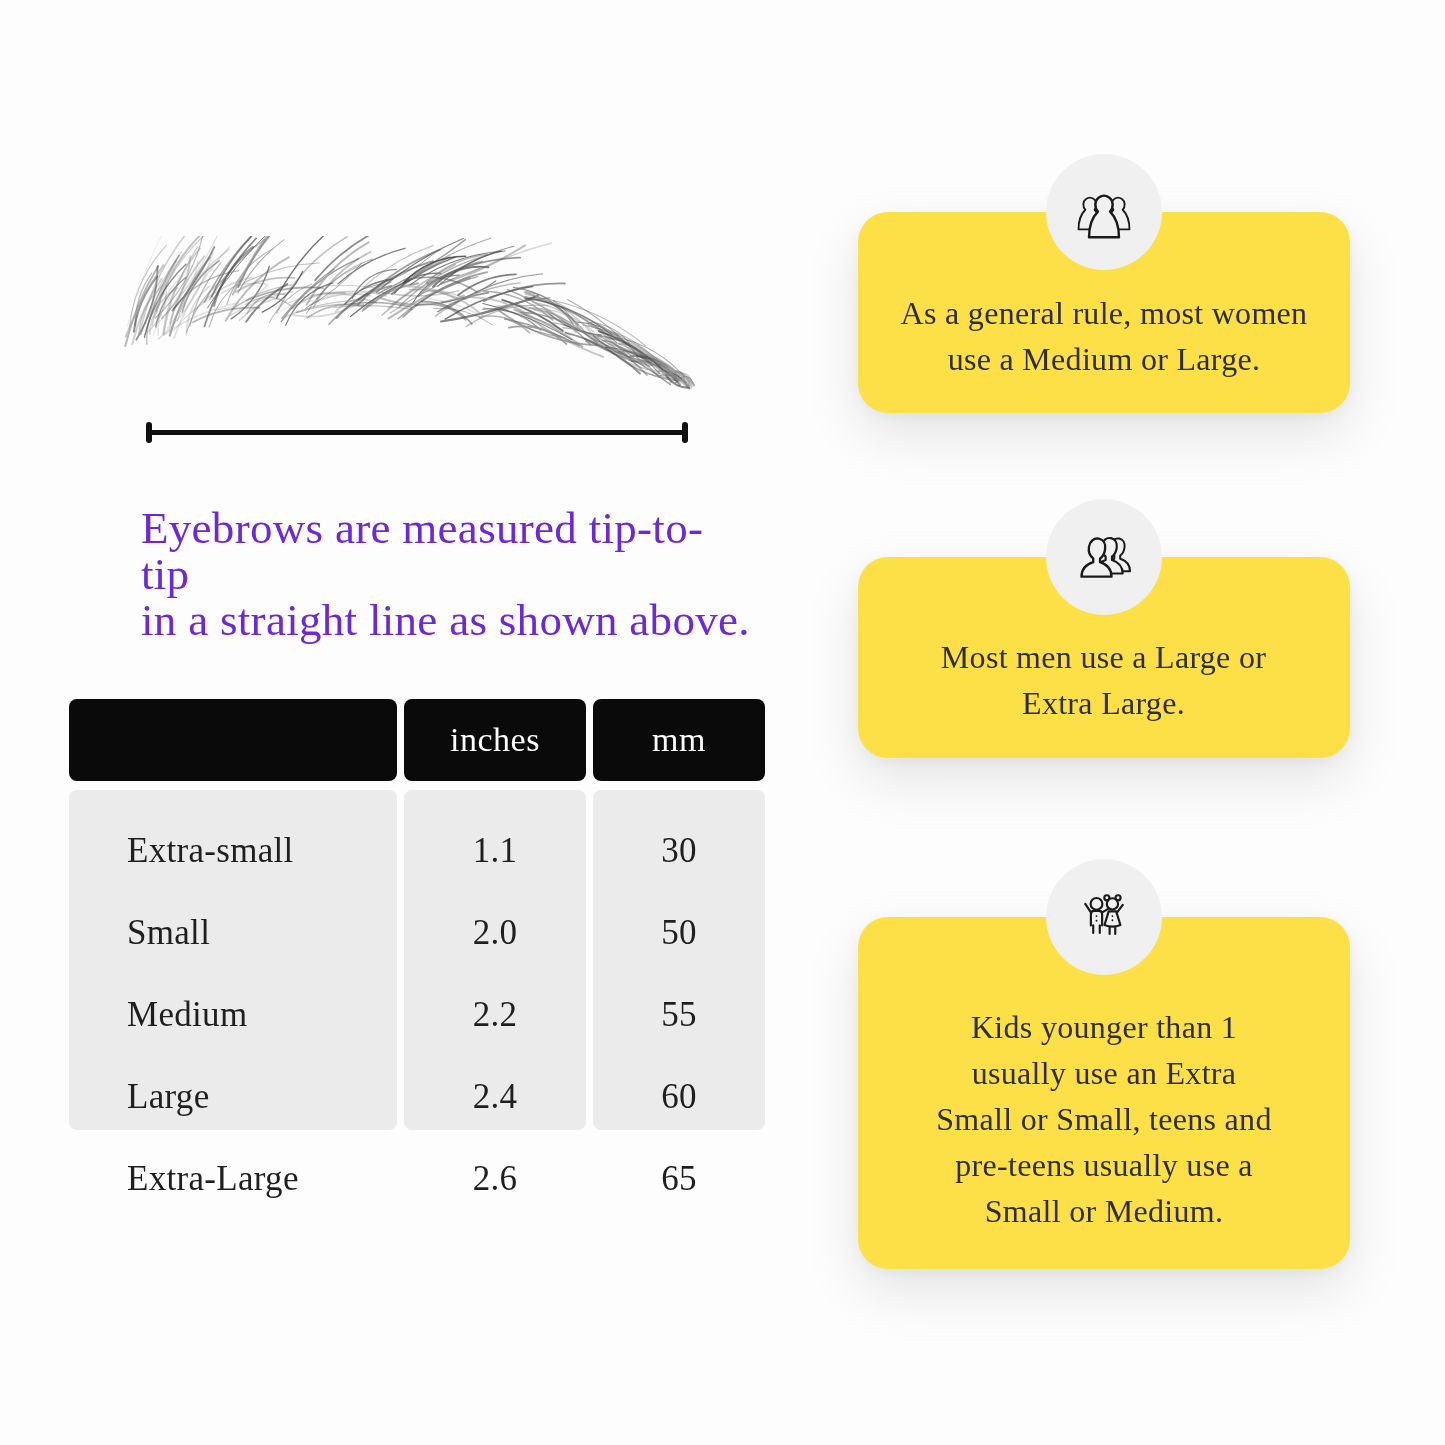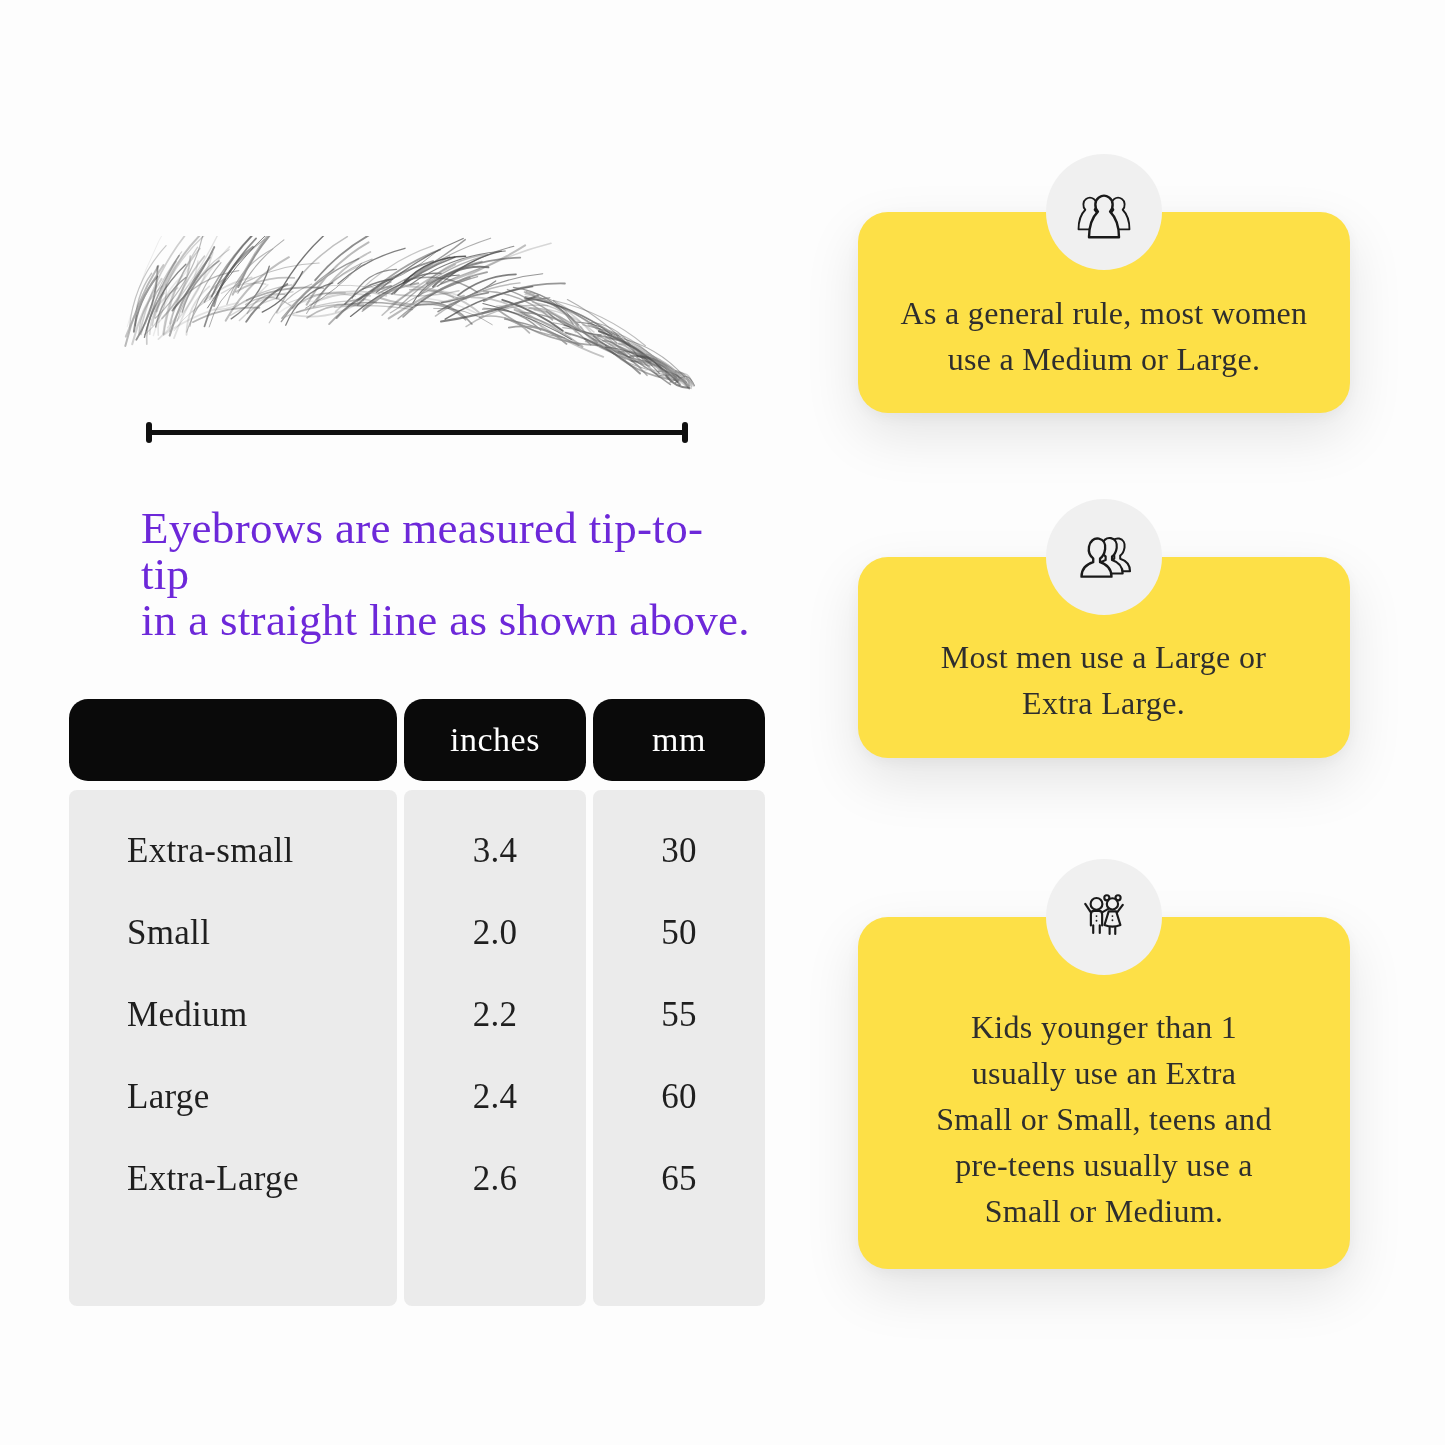--- a/index.html
+++ b/index.html
@@ -17,26 +17,26 @@
   .mline .cap.l{left:0;}
   .mline .cap.r{right:0;}
   .caption{
     position:absolute;left:133px;top:497px;width:610px;margin:8px;
     font-size:45px;line-height:46px;color:#6d28d9;white-space:pre-line;letter-spacing:.3px;
   }
   
   .tbl{position:absolute;left:69px;top:699px;width:696px;}
   .tbl-head{display:grid;grid-template-columns:328px 182px 172px;column-gap:7px;}
   .tbl-head .hcell{
-    height:82px;background:#0a0a0a;border-radius:19px;
+    height:82px;background:#0a0a0a;border-radius:8px;
     display:flex;align-items:center;justify-content:center;
     color:#fff;font-size:34px;letter-spacing:.5px;
   }
   .tbl-body{display:grid;grid-template-columns:328px 182px 172px;column-gap:7px;margin-top:9px;}
-  .tbl-col{background:#ebebeb;border-radius:8px;height:516px;padding-top:20px;box-sizing:border-box;}
+  .tbl-col{background:#ebebeb;border-radius:8px;height:340px;padding-top:20px;box-sizing:border-box;}
   .bcell{height:82px;display:flex;align-items:center;font-size:35px;color:#1f1f1f;letter-spacing:.3px;}
   .col-labels .bcell{padding-left:58px;justify-content:flex-start;}
   .col-num .bcell{justify-content:center;}
   
   .card{
     position:absolute;left:858px;width:492px;background:#fde047;border-radius:30px;
     box-shadow:0 22px 55px rgba(0,0,0,.10),0 4px 14px rgba(0,0,0,.04);
     display:flex;align-items:center;justify-content:center;box-sizing:border-box;
   }
   .card-1{top:212px;height:201px;padding:46px 20px 0 20px;}
@@ -318,21 +318,21 @@
     </div>
     <div class="tbl-body">
       <div class="tbl-col col-labels">
         <div class="bcell">Extra-small</div>
         <div class="bcell">Small</div>
         <div class="bcell">Medium</div>
         <div class="bcell">Large</div>
         <div class="bcell">Extra-Large</div>
       </div>
       <div class="tbl-col col-num">
-        <div class="bcell">3.4</div>
+        <div class="bcell">1.1</div>
         <div class="bcell">2.0</div>
         <div class="bcell">2.2</div>
         <div class="bcell">2.4</div>
         <div class="bcell">2.6</div>
       </div>
       <div class="tbl-col col-num">
         <div class="bcell">30</div>
         <div class="bcell">50</div>
         <div class="bcell">55</div>
         <div class="bcell">60</div>

